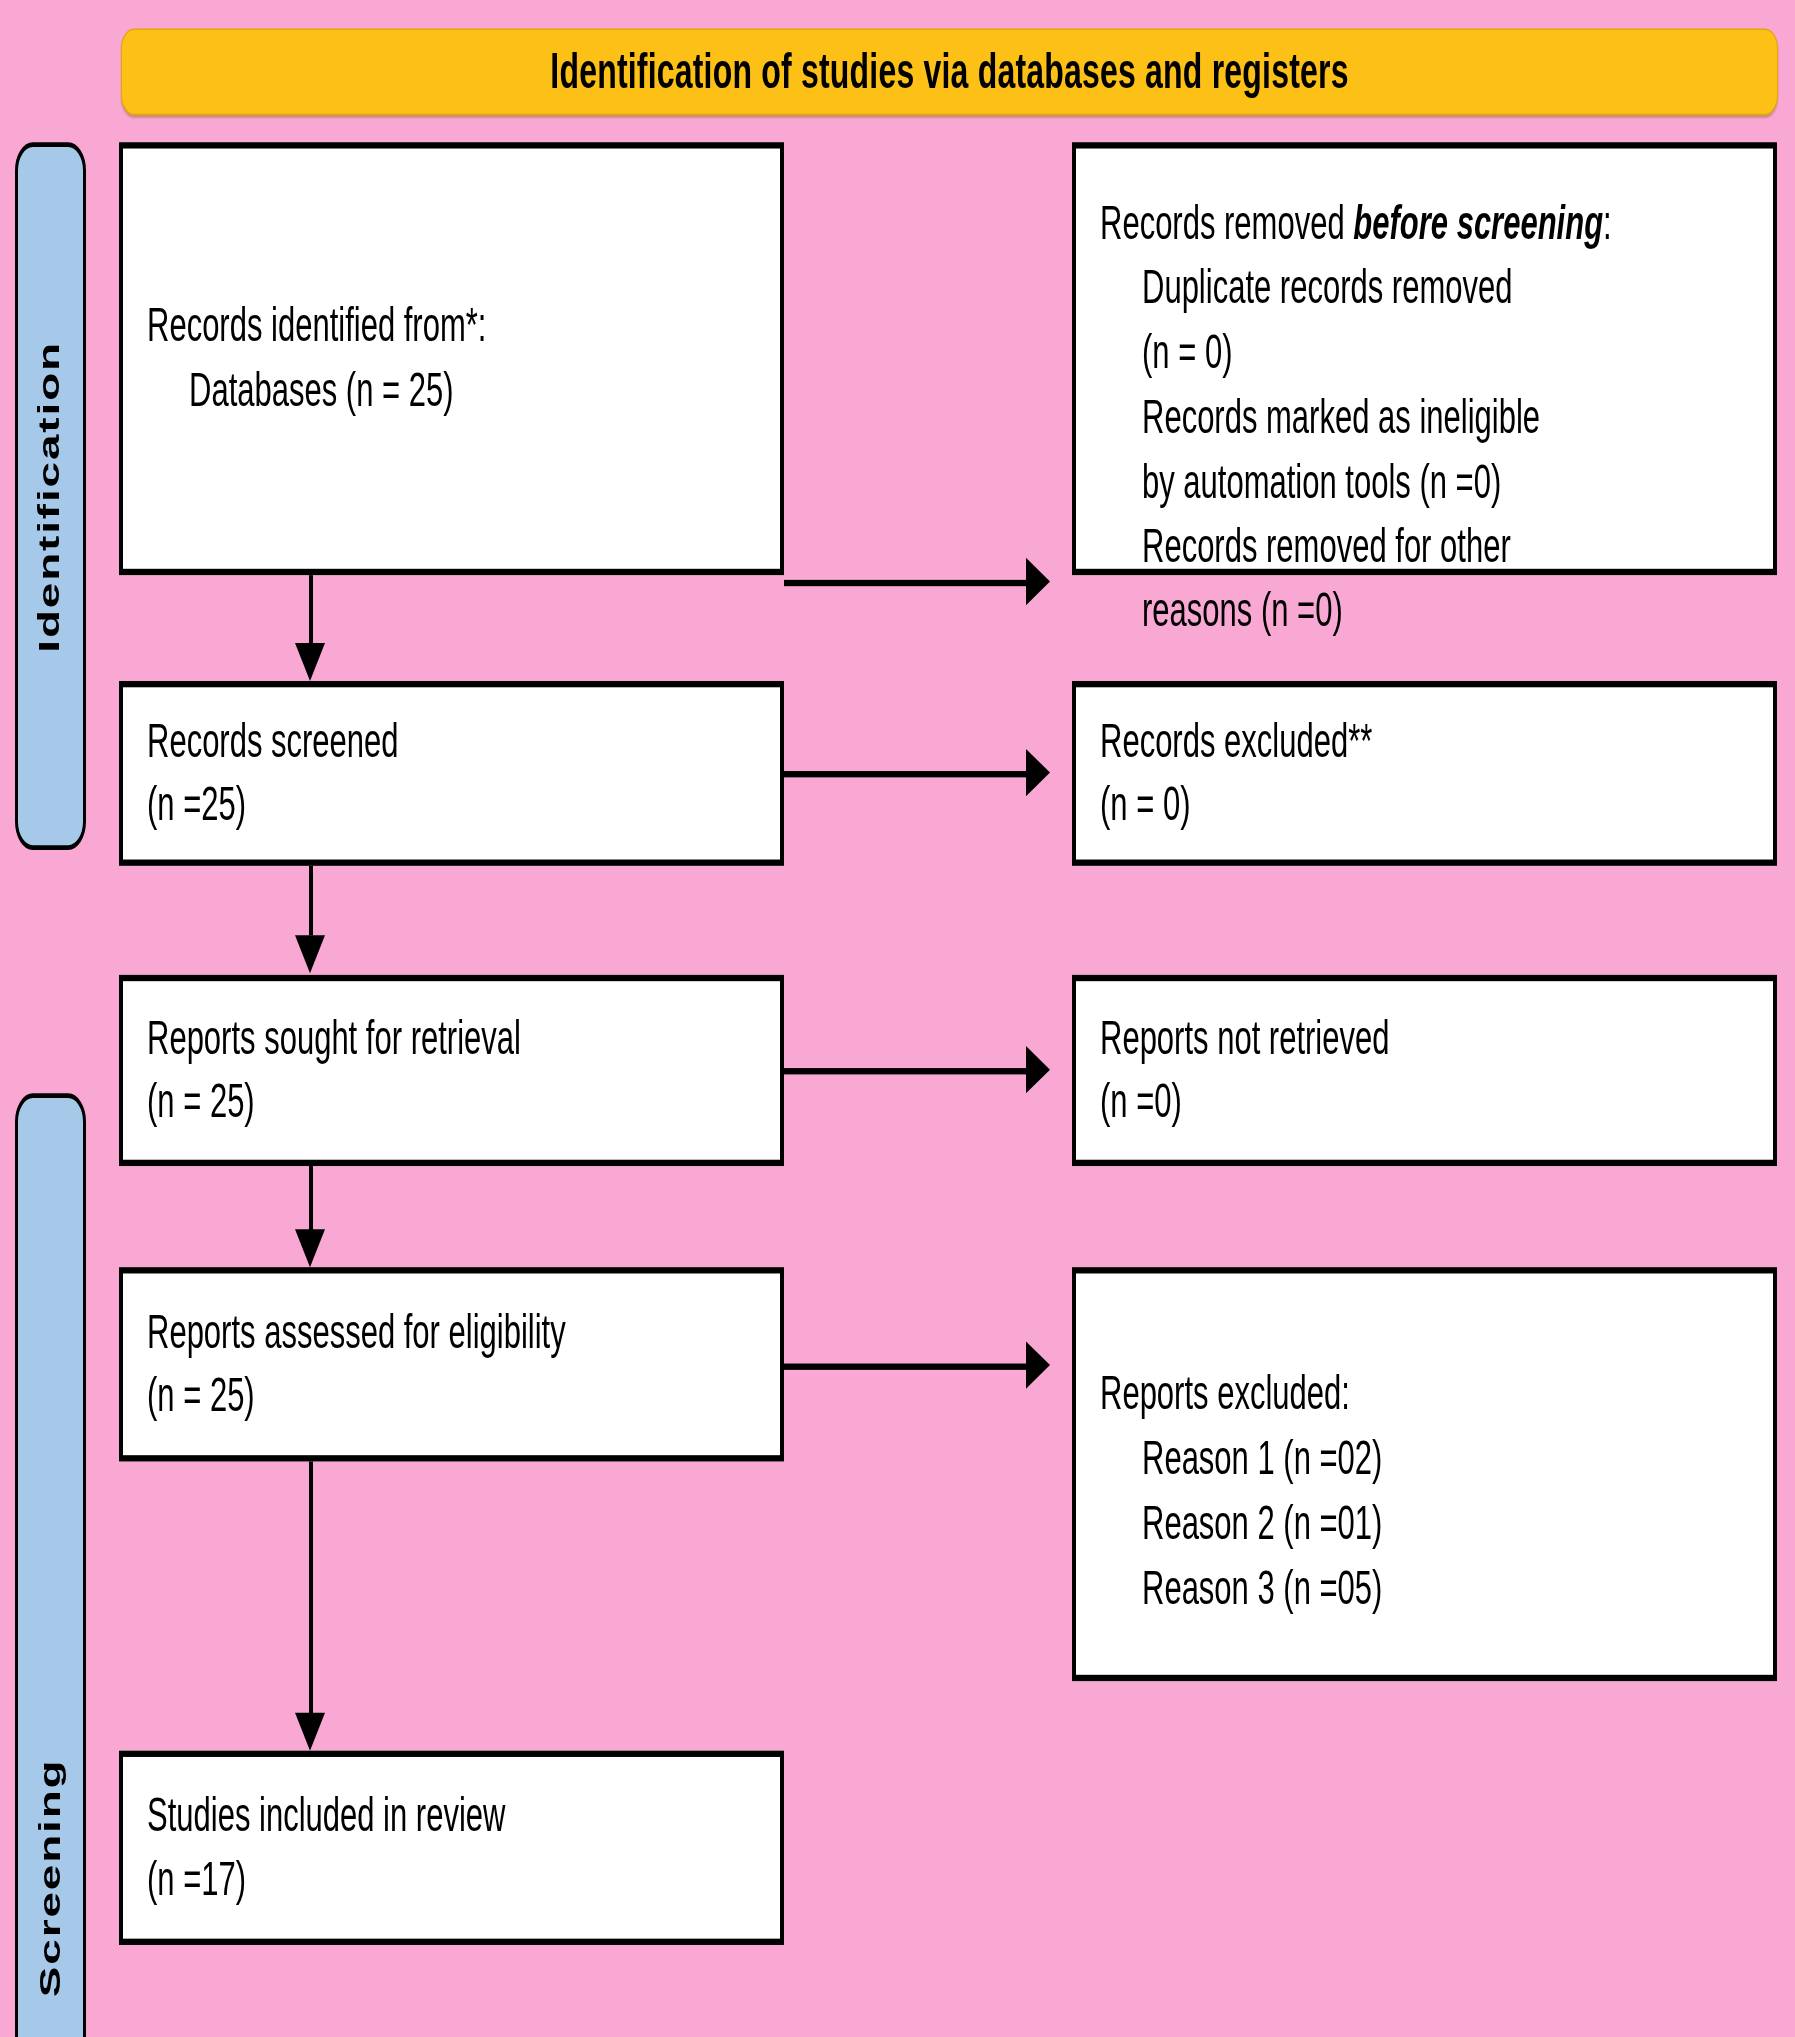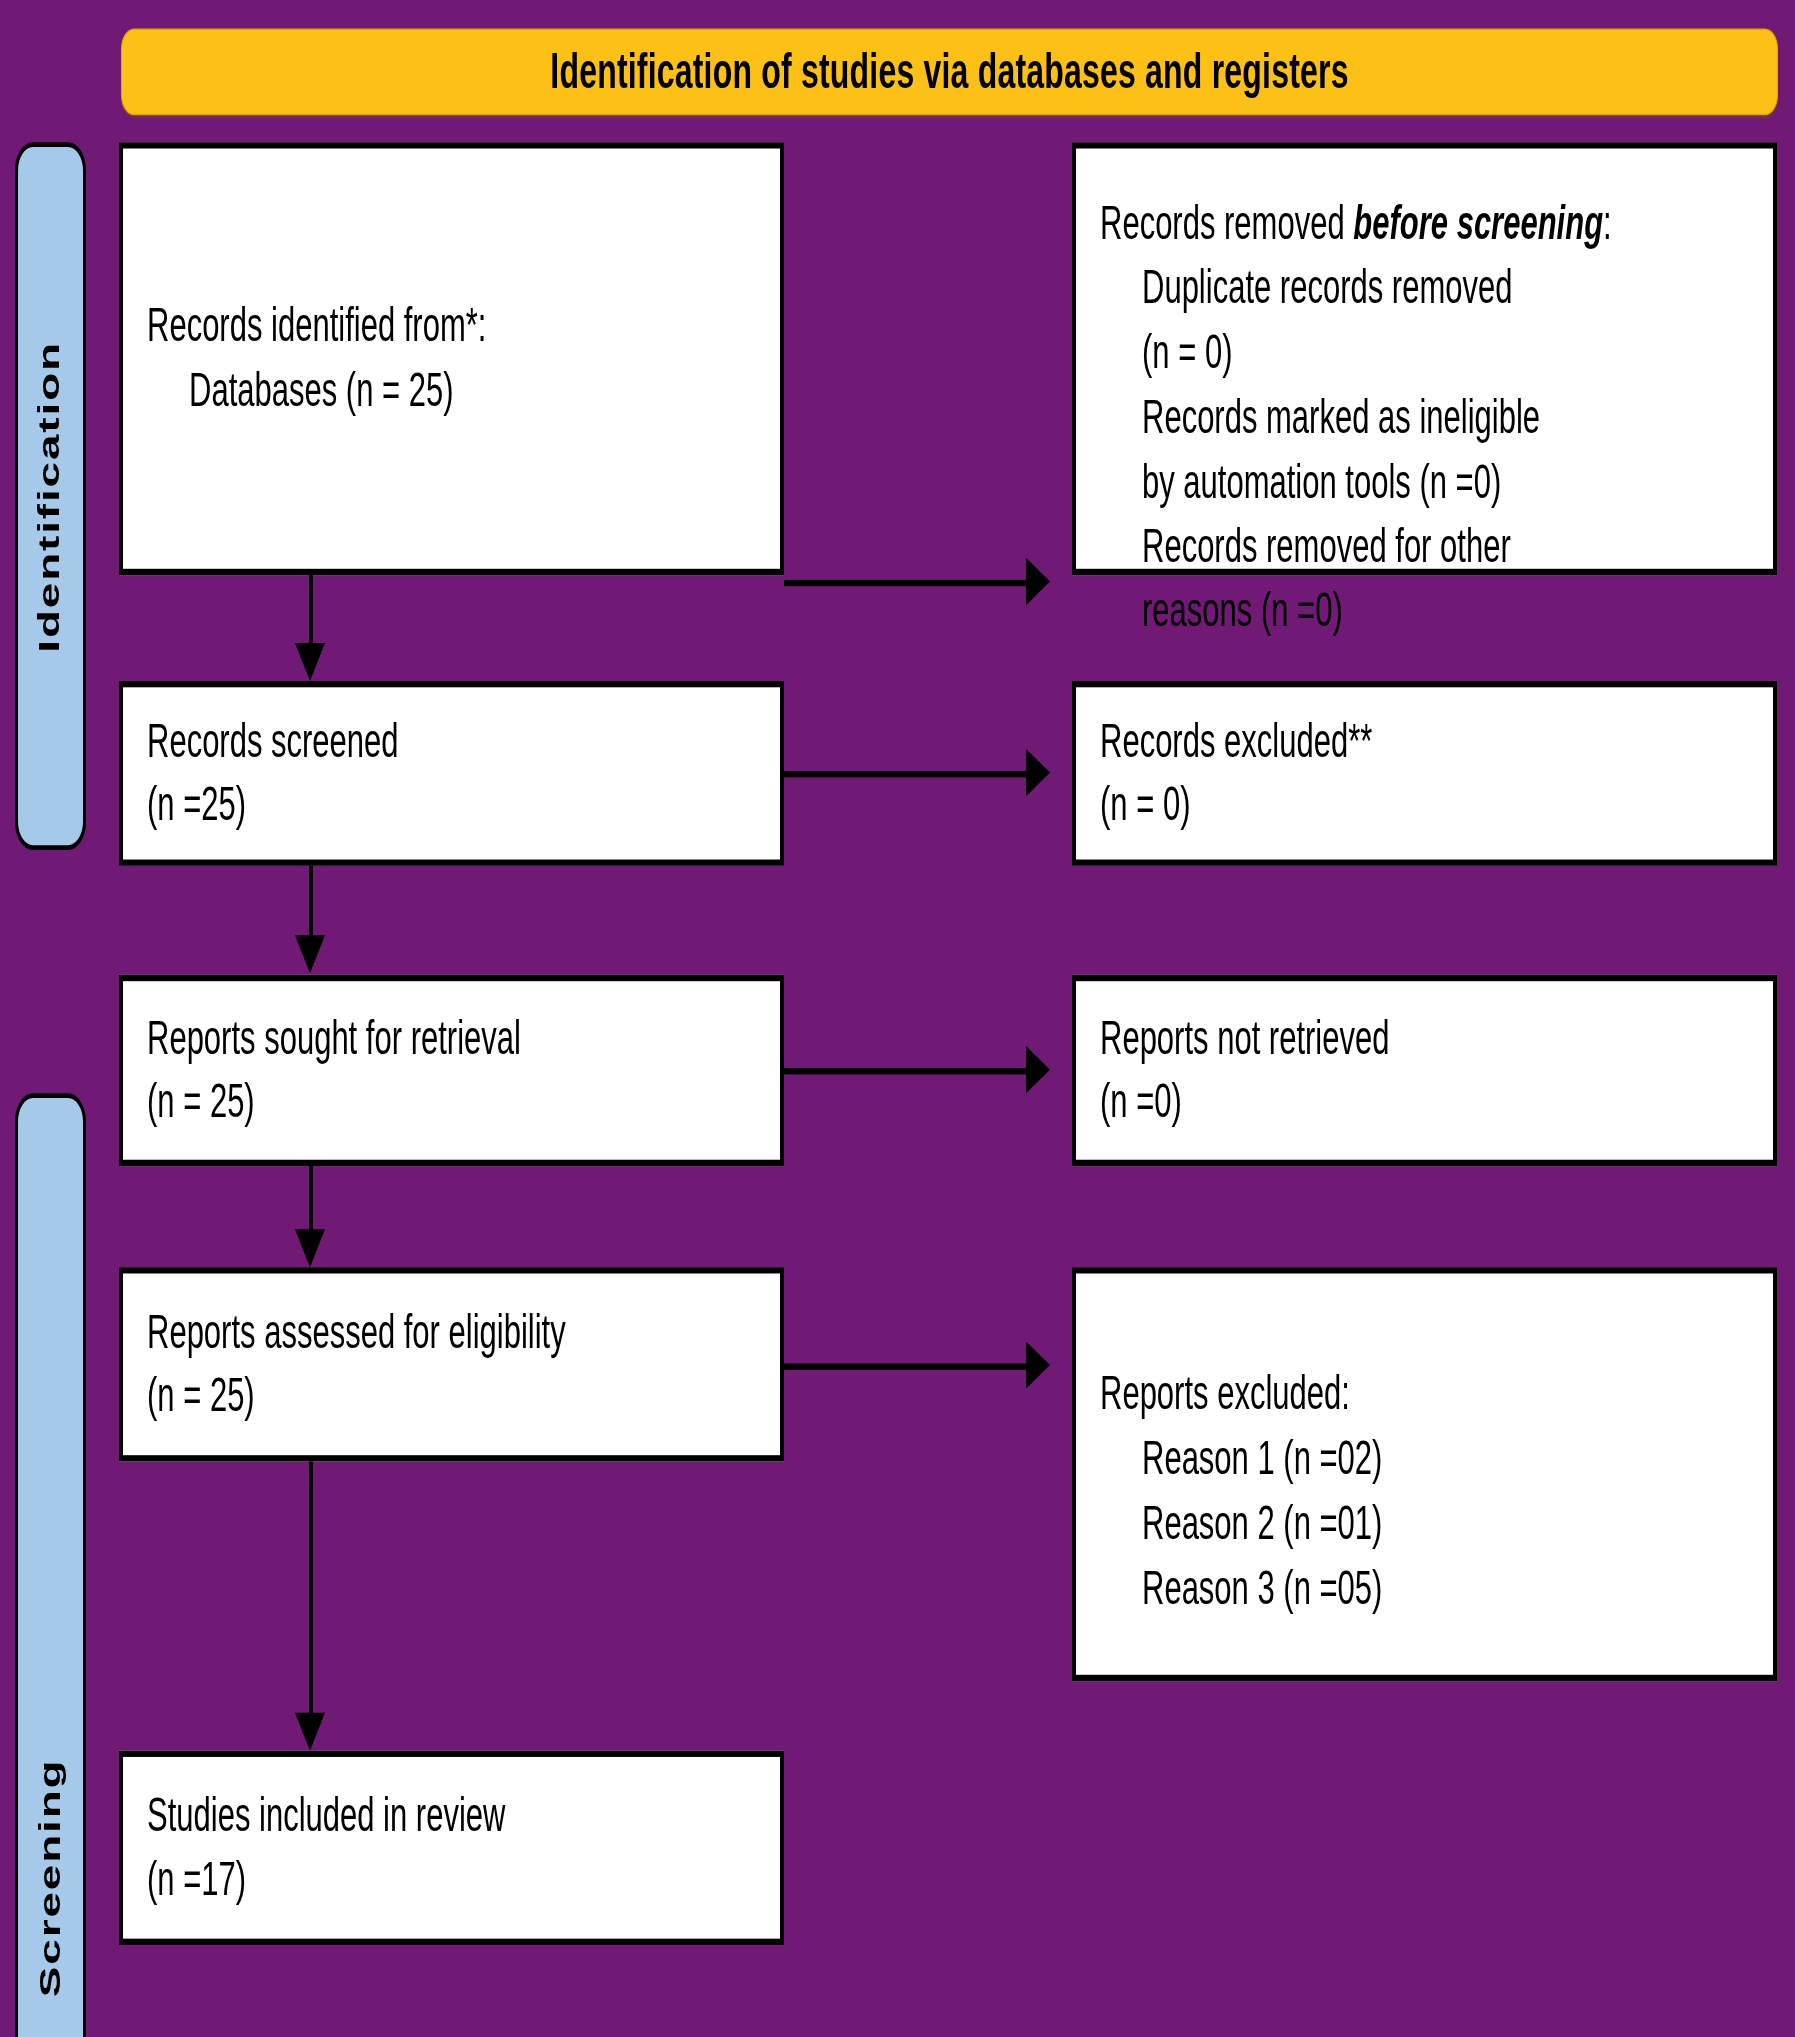--- a/index.html
+++ b/index.html
@@ -11,21 +11,21 @@
   }
   body {
     font-family: "Liberation Sans", sans-serif;
     color: #000000;
   }
 
   #diagram {
     position: relative;
     width: 1795px;
     height: 2038px;
-    background: #701a75;
+    background: #f9a8d4;
     overflow: hidden;
   }
 
   
   .banner {
     position: absolute;
     left: 121px;
     top: 18px;
     width: 1657px;
     height: 55px;

